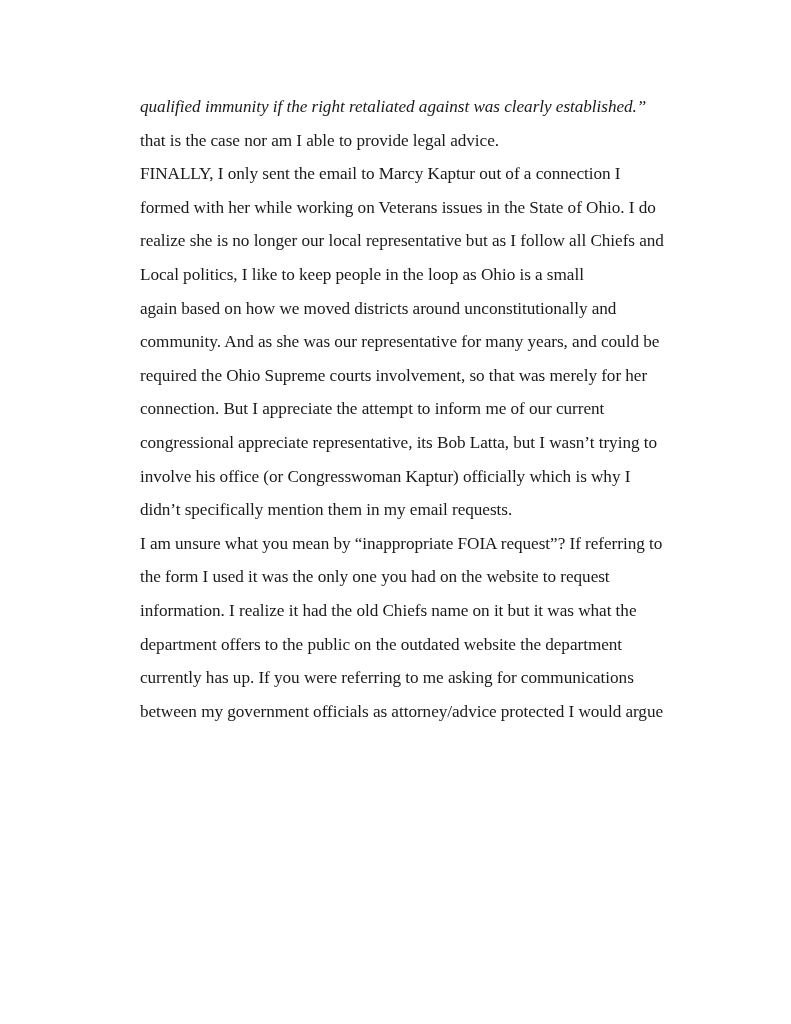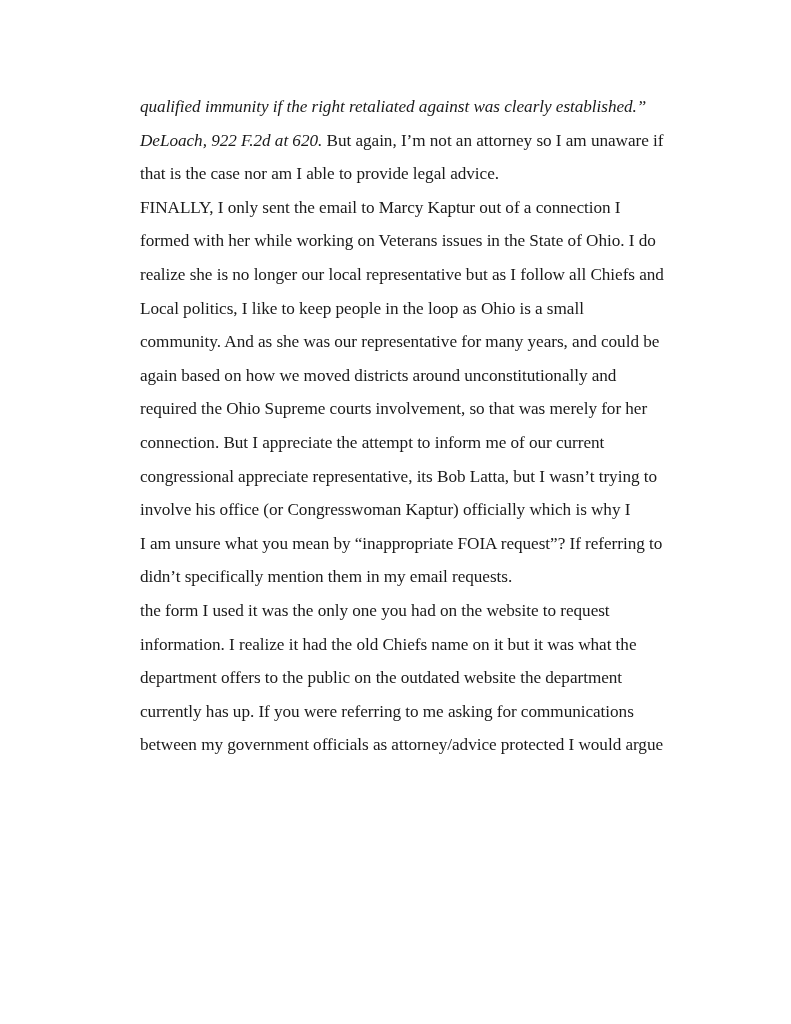--- a/index.html
+++ b/index.html
@@ -32,60 +32,57 @@
     .it { font-style: italic; margin-top: 26px; }
   </style>
 </head>
 <body>
 
 <div class="page">
   <div class="line">
     <span class="it">qualified immunity if the right retaliated against was clearly established.”</span>
   </div>
   <div class="line">
-    <span class="it">DeLoach, 922 F.2d at 620.</span><span> But again, I’m not an attorney so I am unaware if</span>
-  </div>
-  <div class="line">
     <span>that is the case nor am I able to provide legal advice.</span>
   </div>
   <div class="line">
     <span>FINALLY, I only sent the email to Marcy Kaptur out of a connection I</span>
   </div>
   <div class="line">
     <span>formed with her while working on Veterans issues in the State of Ohio. I do</span>
   </div>
   <div class="line">
     <span>realize she is no longer our local representative but as I follow all Chiefs and</span>
   </div>
   <div class="line">
     <span>Local politics, I like to keep people in the loop as Ohio is a small</span>
   </div>
   <div class="line">
-    <span>community. And as she was our representative for many years, and could be</span>
+    <span>again based on how we moved districts around unconstitutionally and</span>
   </div>
   <div class="line">
-    <span>again based on how we moved districts around unconstitutionally and</span>
+    <span>community. And as she was our representative for many years, and could be</span>
   </div>
   <div class="line">
     <span>required the Ohio Supreme courts involvement, so that was merely for her</span>
   </div>
   <div class="line">
     <span>connection. But I appreciate the attempt to inform me of our current</span>
   </div>
   <div class="line">
     <span>congressional appreciate representative, its Bob Latta, but I wasn’t trying to</span>
   </div>
   <div class="line">
     <span>involve his office (or Congresswoman Kaptur) officially which is why I</span>
   </div>
   <div class="line">
-    <span>I am unsure what you mean by “inappropriate FOIA request”? If referring to</span>
+    <span>didn’t specifically mention them in my email requests.</span>
   </div>
   <div class="line">
-    <span>didn’t specifically mention them in my email requests.</span>
+    <span>I am unsure what you mean by “inappropriate FOIA request”? If referring to</span>
   </div>
   <div class="line">
     <span>the form I used it was the only one you had on the website to request</span>
   </div>
   <div class="line">
     <span>information. I realize it had the old Chiefs name on it but it was what the</span>
   </div>
   <div class="line">
     <span>department offers to the public on the outdated website the department</span>
   </div>

